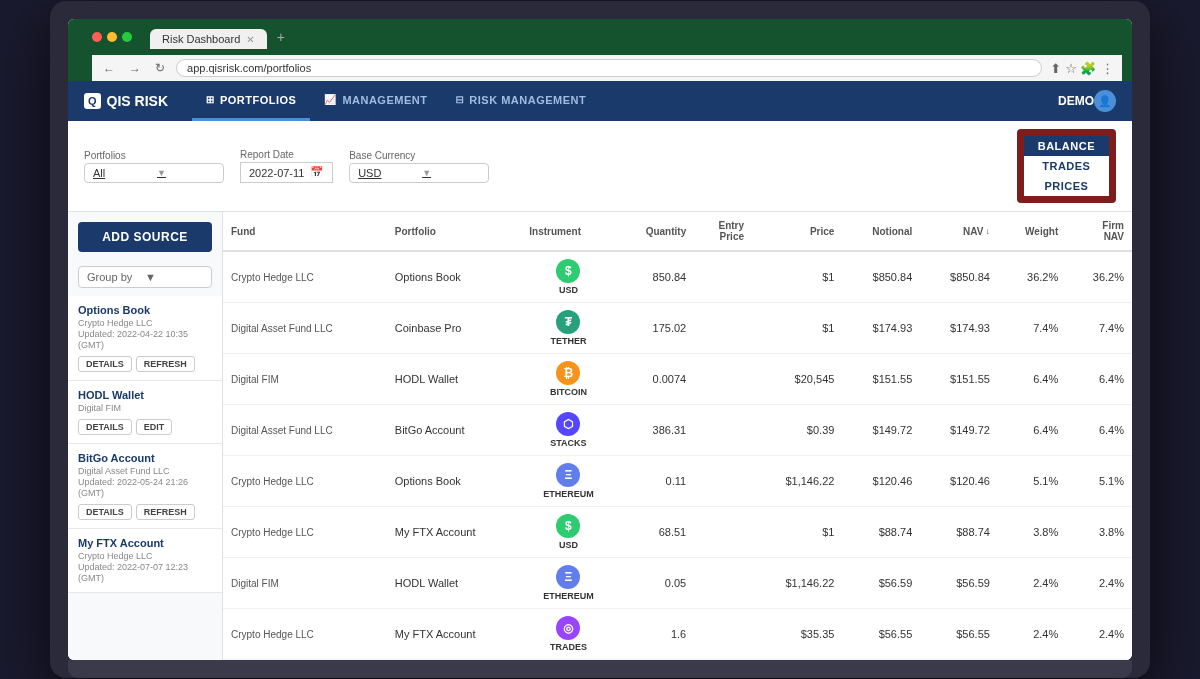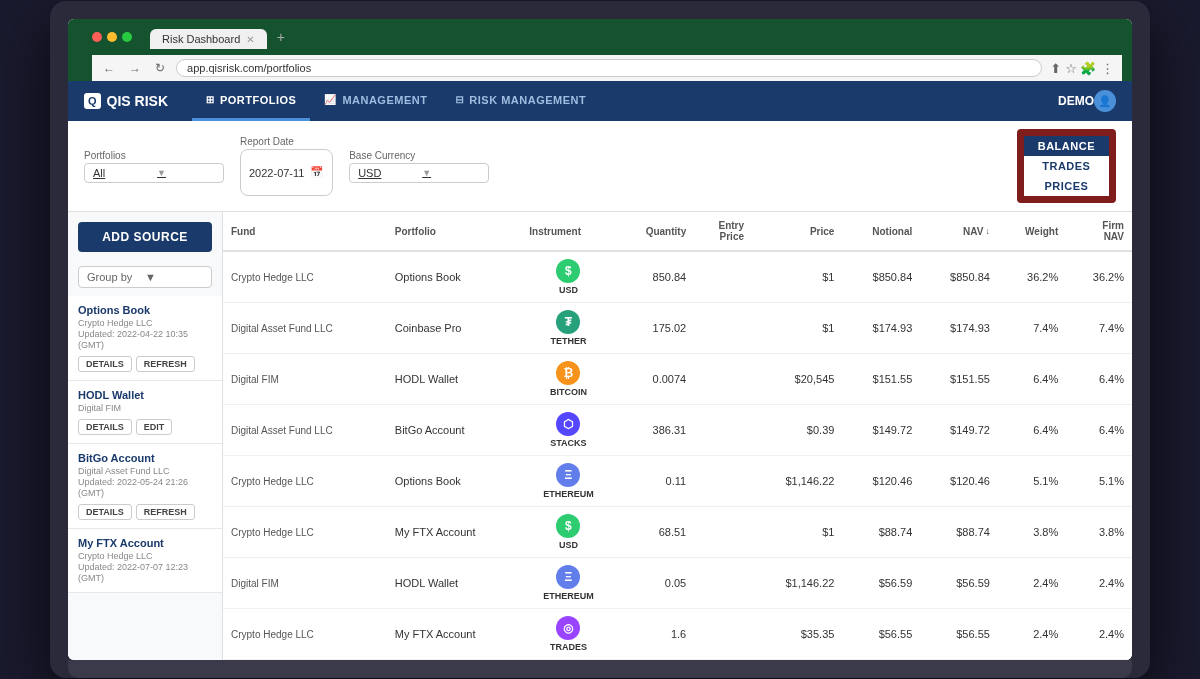--- a/index.html
+++ b/index.html
@@ -209,22 +209,22 @@
       cursor: pointer;
       background: #fff;
       text-decoration: underline;
     }
     .filter-select span { flex: 1; }
     .filter-select .arrow { color: #999; font-size: 9px; }
     .date-filter {
       display: flex;
       align-items: flex-end;
       border: 1px solid #ccc;
-      border-radius: 8px;
-      padding: 16px 8px;
+      border-radius: 0;
+      padding: 3px 8px;
       font-size: 11px;
       color: #333;
       gap: 6px;
       cursor: pointer;
       background: #fff;
     }
     .balance-toggle {
       margin-left: auto;
       display: flex;
       border: 7px solid #7f1d1d;

